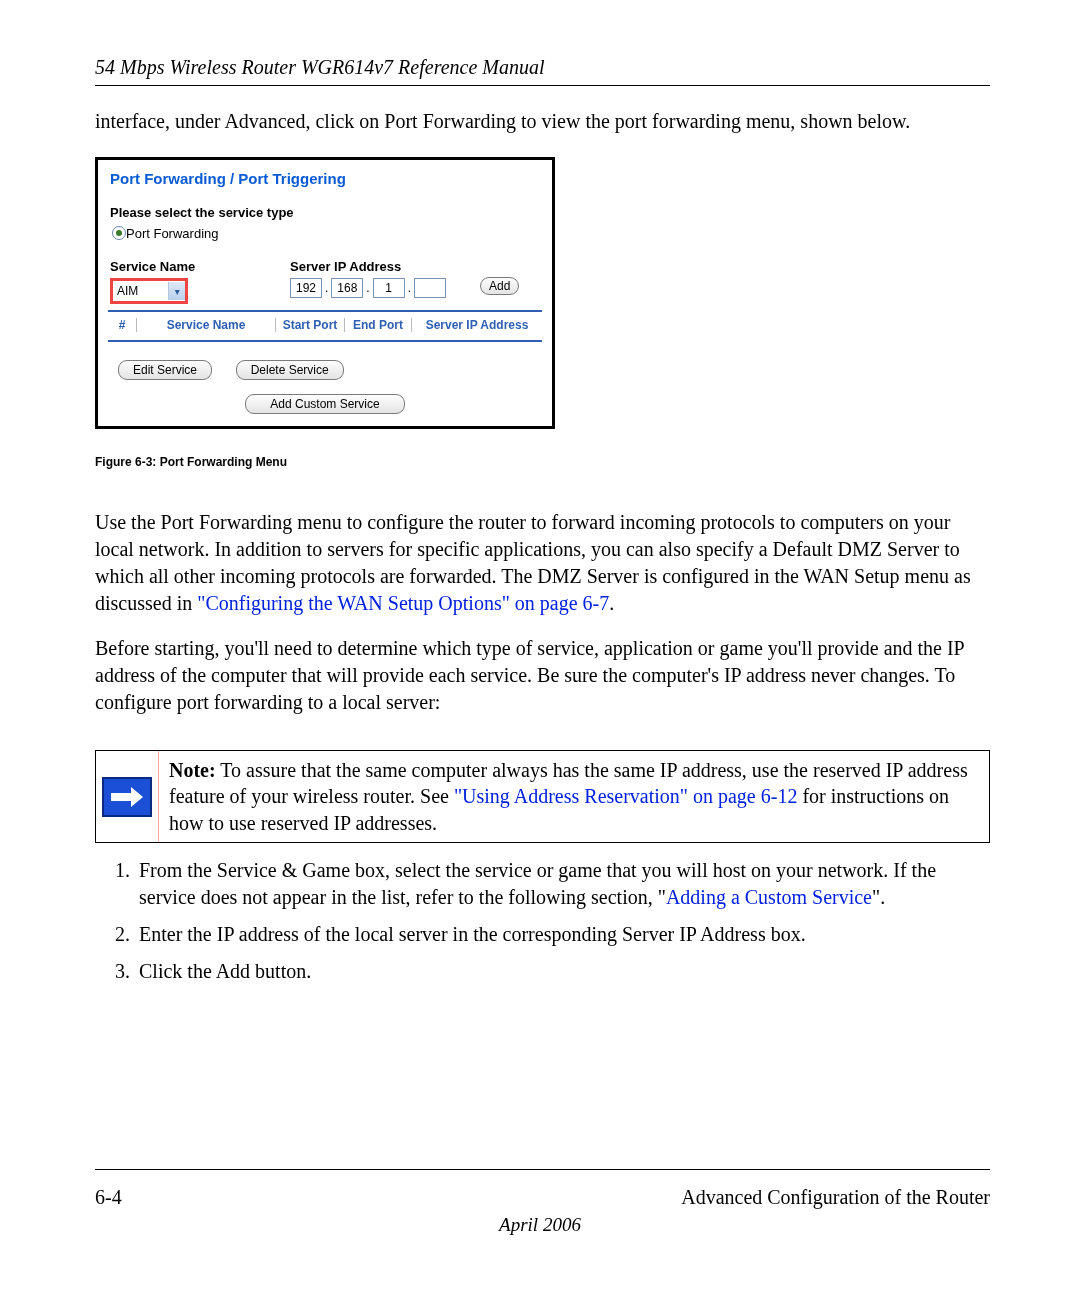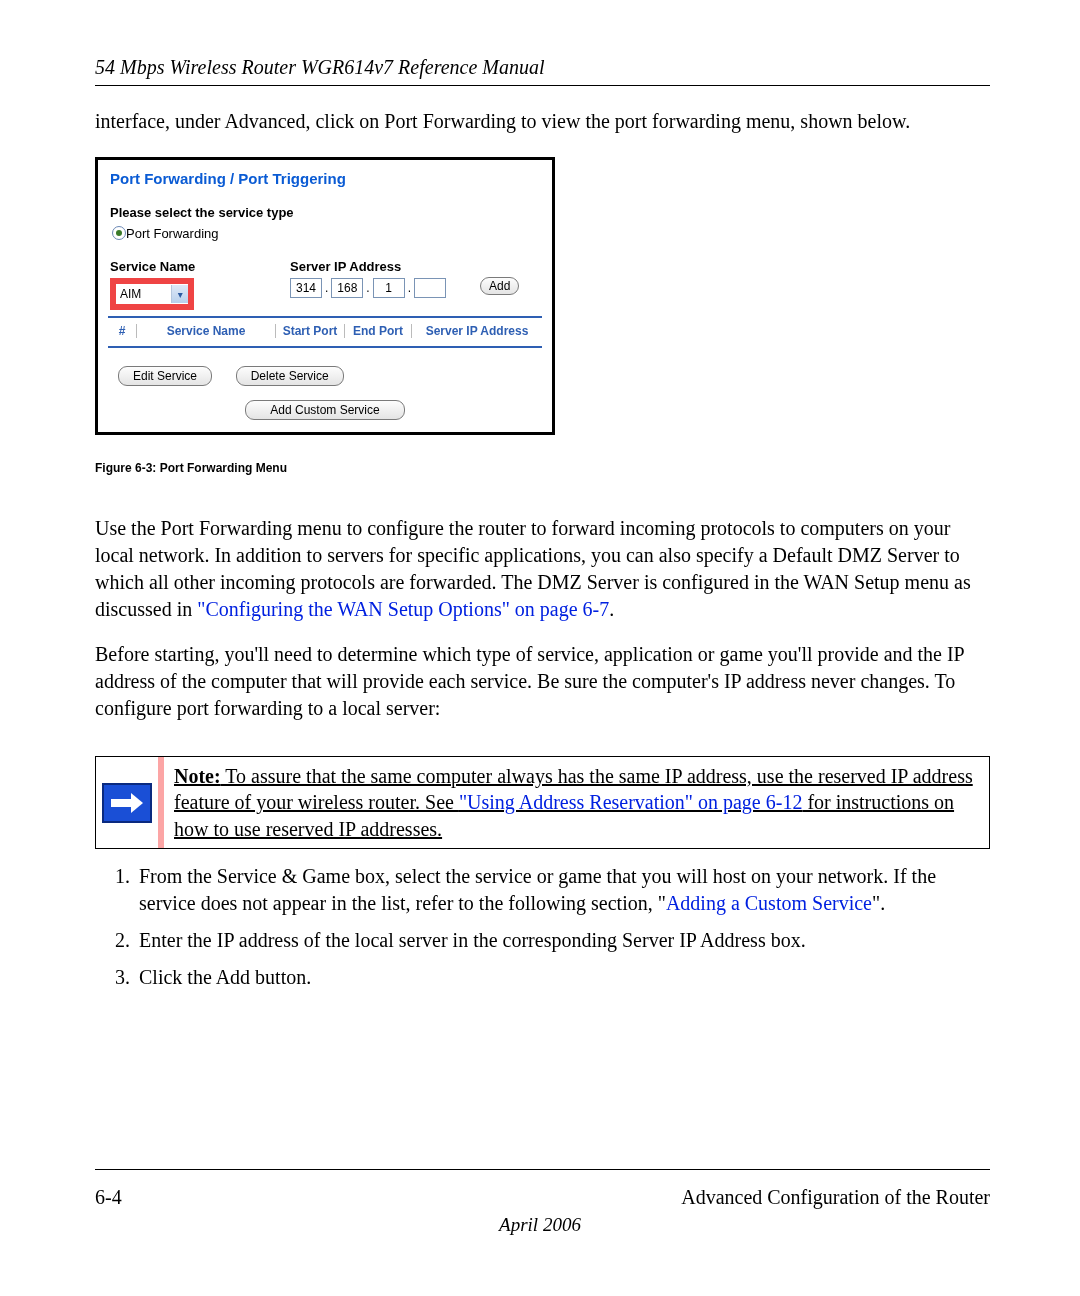--- a/index.html
+++ b/index.html
@@ -81,21 +81,21 @@
     padding: 0 2px;
   }
   .ss-col { flex: 0 0 auto; }
   .ss-col.label1 { width: 180px; }
   .ss-col.label2 { width: 190px; }
   .ss-col-head { font-weight: bold; font-size: 13px; margin-bottom: 4px; }
   .ss-select {
     display: inline-flex;
     align-items: center;
     height: 20px;
-    border: 6px solid #ef4444;
+    border: 3px solid #ef4444;
     background: #fff;
     font-size: 12px;
   }
   .ss-select .txt { padding: 0 30px 0 4px; }
   .ss-select .arrow {
     width: 16px; height: 18px;
     border-left: 1px solid #b5c7de;
     background: linear-gradient(#dfe9f7,#b9d0ec);
     display: flex; align-items:center; justify-content:center;
     color:#2c5aa0; font-size:10px;
@@ -186,25 +186,24 @@
   .note-icon .head {
     position: absolute;
     left: 27px; top: 8px;
     width: 0; height: 0;
     border-top: 10px solid transparent;
     border-bottom: 10px solid transparent;
     border-left: 12px solid #fff;
   }
   .note-text {
     flex: 1;
-    border-left: 6px solid #fca5a5;
+    border-left: 1px solid #fca5a5;
     padding: 6px 10px;
     font-size: 20px;
     line-height: 1.32;
-    text-decoration: underline;
   }
   ol.steps {
     font-size: 20px;
     line-height: 1.35;
     padding-left: 40px;
     margin: 4px 0 0 0;
   }
   ol.steps li { margin-bottom: 10px; padding-left: 4px; }
   .footer-row {
     position: absolute;
@@ -247,21 +246,21 @@
       <div class="ss-col label1">
         <div class="ss-col-head">Service Name</div>
         <div class="ss-select">
           <span class="txt">AIM</span>
           <span class="arrow">▾</span>
         </div>
       </div>
       <div class="ss-col label2">
         <div class="ss-col-head">Server IP Address</div>
         <span class="ss-ip">
-          <span class="ss-ipbox">314</span>
+          <span class="ss-ipbox">192</span>
           <span class="ss-dot">.</span>
           <span class="ss-ipbox">168</span>
           <span class="ss-dot">.</span>
           <span class="ss-ipbox">1</span>
           <span class="ss-dot">.</span>
           <span class="ss-ipbox"></span>
         </span>
       </div>
       <div class="ss-col" style="padding-top:18px;">
         <span class="ss-btn">Add</span>

